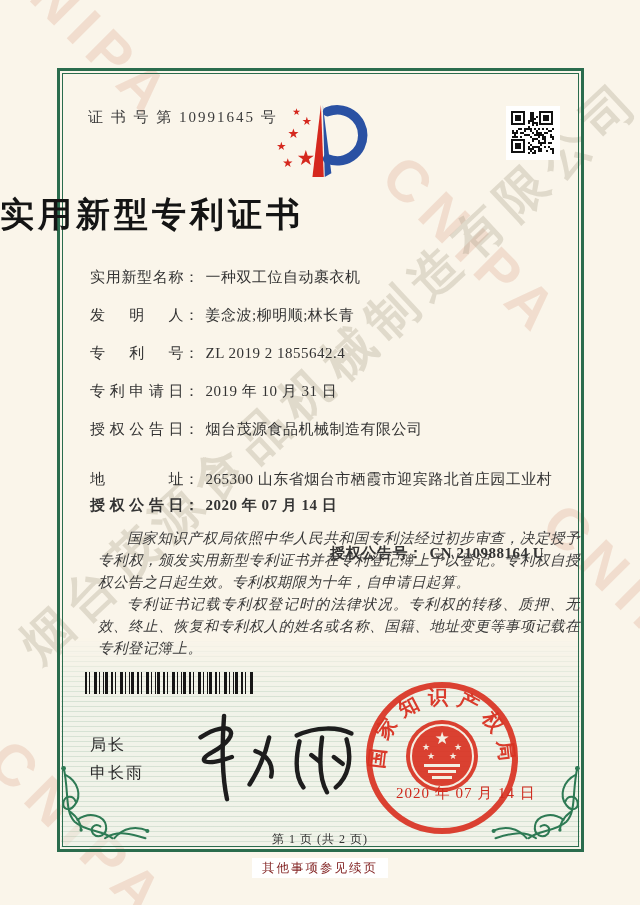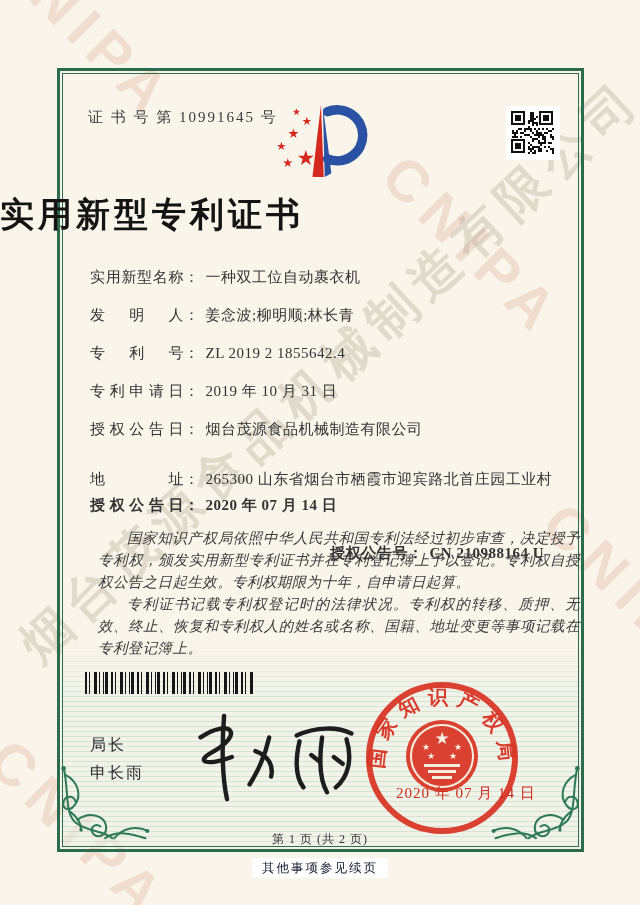--- a/index.html
+++ b/index.html
@@ -57,21 +57,21 @@
       #161616 18px 19px, transparent 19px 20px,
       #161616 20px 23px, transparent 23px 26px); }
   
   .signer { position:absolute; z-index:4; left:90px; top:731px; font-family:"Liberation Sans","DejaVu Sans",sans-serif; font-size:16px; color:#2b2b2b; line-height:28px; letter-spacing:2px; }
   .sig-svg { position:absolute; z-index:4; left:182px; top:708px; width:188px; height:98px; }
   
   .seal { position:absolute; z-index:5; left:362px; top:678px; width:160px; height:160px; }
   .seal-date { position:absolute; z-index:6; left:396px; top:784px; font-size:15px; letter-spacing:1px; color:#cf2a1d; white-space:nowrap; }
   
   .page-info { position:absolute; z-index:4; left:0; top:831px; width:100%; text-align:center; font-size:12px; letter-spacing:1px; color:#333; }
-  .footer-note { position:absolute; z-index:4; left:0; top:860px; width:100%; text-align:center; font-size:12.5px; letter-spacing:2px; color:#0f172a; }
+  .footer-note { position:absolute; z-index:4; left:0; top:860px; width:100%; text-align:center; font-size:12.5px; letter-spacing:2px; color:#7f1d1d; }
   .footer-note span { background:#fff; padding:3px 10px; }
 </style>
 </head>
 <body>
 
 <div class="wm wm-cnipa wm-c1">CNIPA</div>
 <div class="wm wm-cnipa wm-c2">CNIPA</div>
 <div class="wm wm-cnipa wm-c3">CNIPA</div>
 <div class="wm wm-cnipa wm-c4">CNIPA</div>
 <div class="wm wm-company">烟台茂源食品机械制造有限公司</div>

